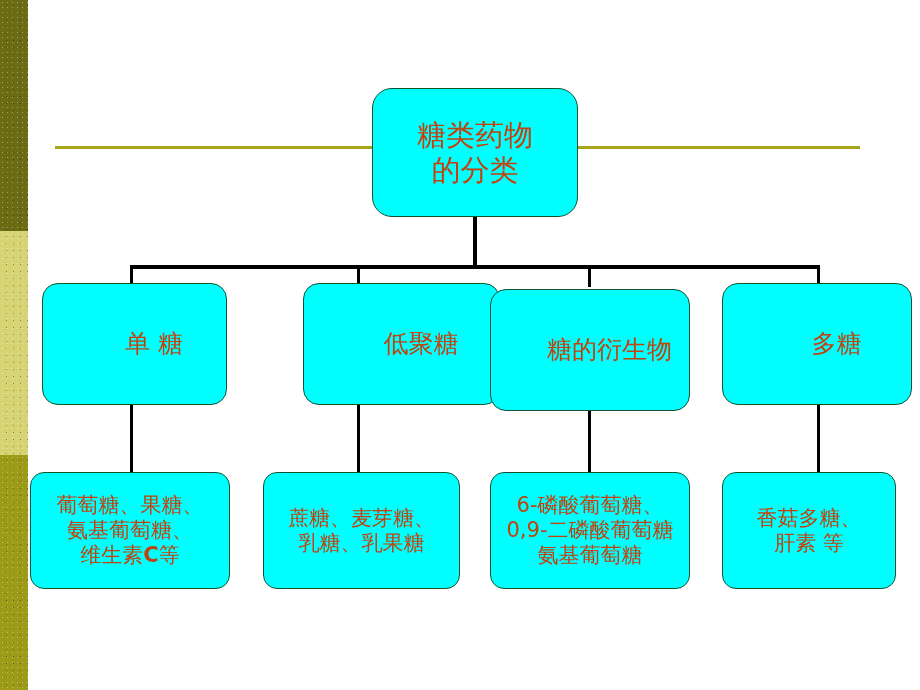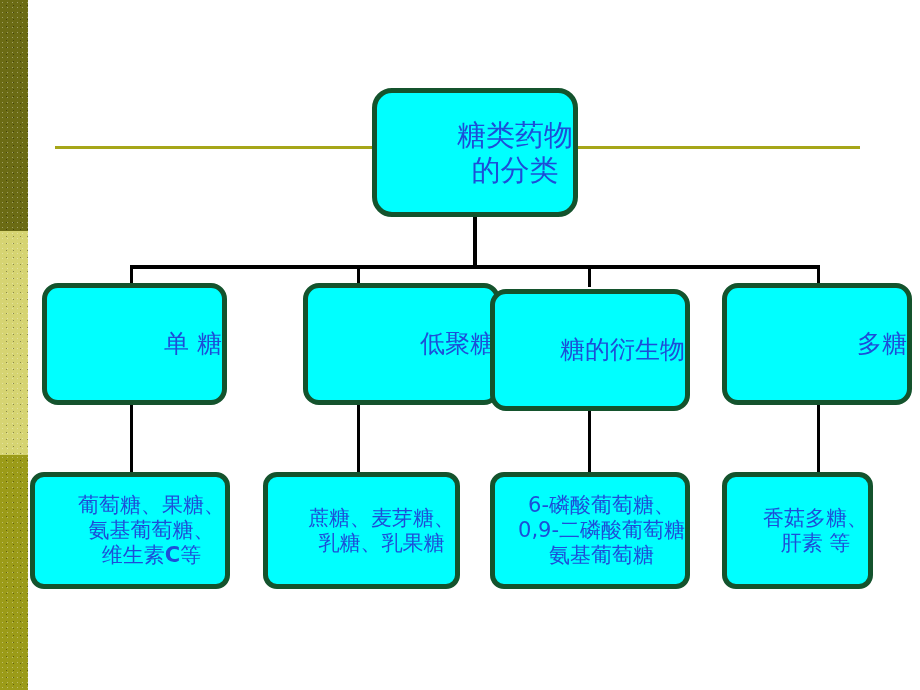--- a/index.html
+++ b/index.html
@@ -55,27 +55,27 @@
   .conn {
     position: absolute;
     background: #000000;
   }
 
   
   .node {
     position: absolute;
     box-sizing: border-box;
     background: #00ffff;
-    border: 5px solid #14532d;
+    border: 1px solid #14532d;
     border-radius: 16px;
     display: flex;
     align-items: center;
-    justify-content: flex-end;
+    justify-content: center;
     text-align: center;
-    color: #1d4ed8;
+    color: #c2410c;
     line-height: 1.18;
     z-index: 3;
   }
 
   .node-title {
     left: 372px;
     top: 88px;
     width: 206px;
     height: 129px;
     border-radius: 20px;
@@ -95,21 +95,21 @@
 
   .node-leaf {
     top: 472px;
     height: 117px;
     font-size: 21px;
     border-radius: 14px;
   }
   .leaf-1 { left: 30px;  width: 200px; }
   .leaf-2 { left: 263px; width: 197px; }
   .leaf-3 { left: 490px; width: 200px; }
-  .leaf-4 { left: 722px; width: 151px; }
+  .leaf-4 { left: 722px; width: 174px; }
 
   .leaf-bold { font-weight: normal; }
 
   .inline-latin { font-weight: bold; }
 </style>
 </head>
 <body>
 
 <div id="slide">
 

